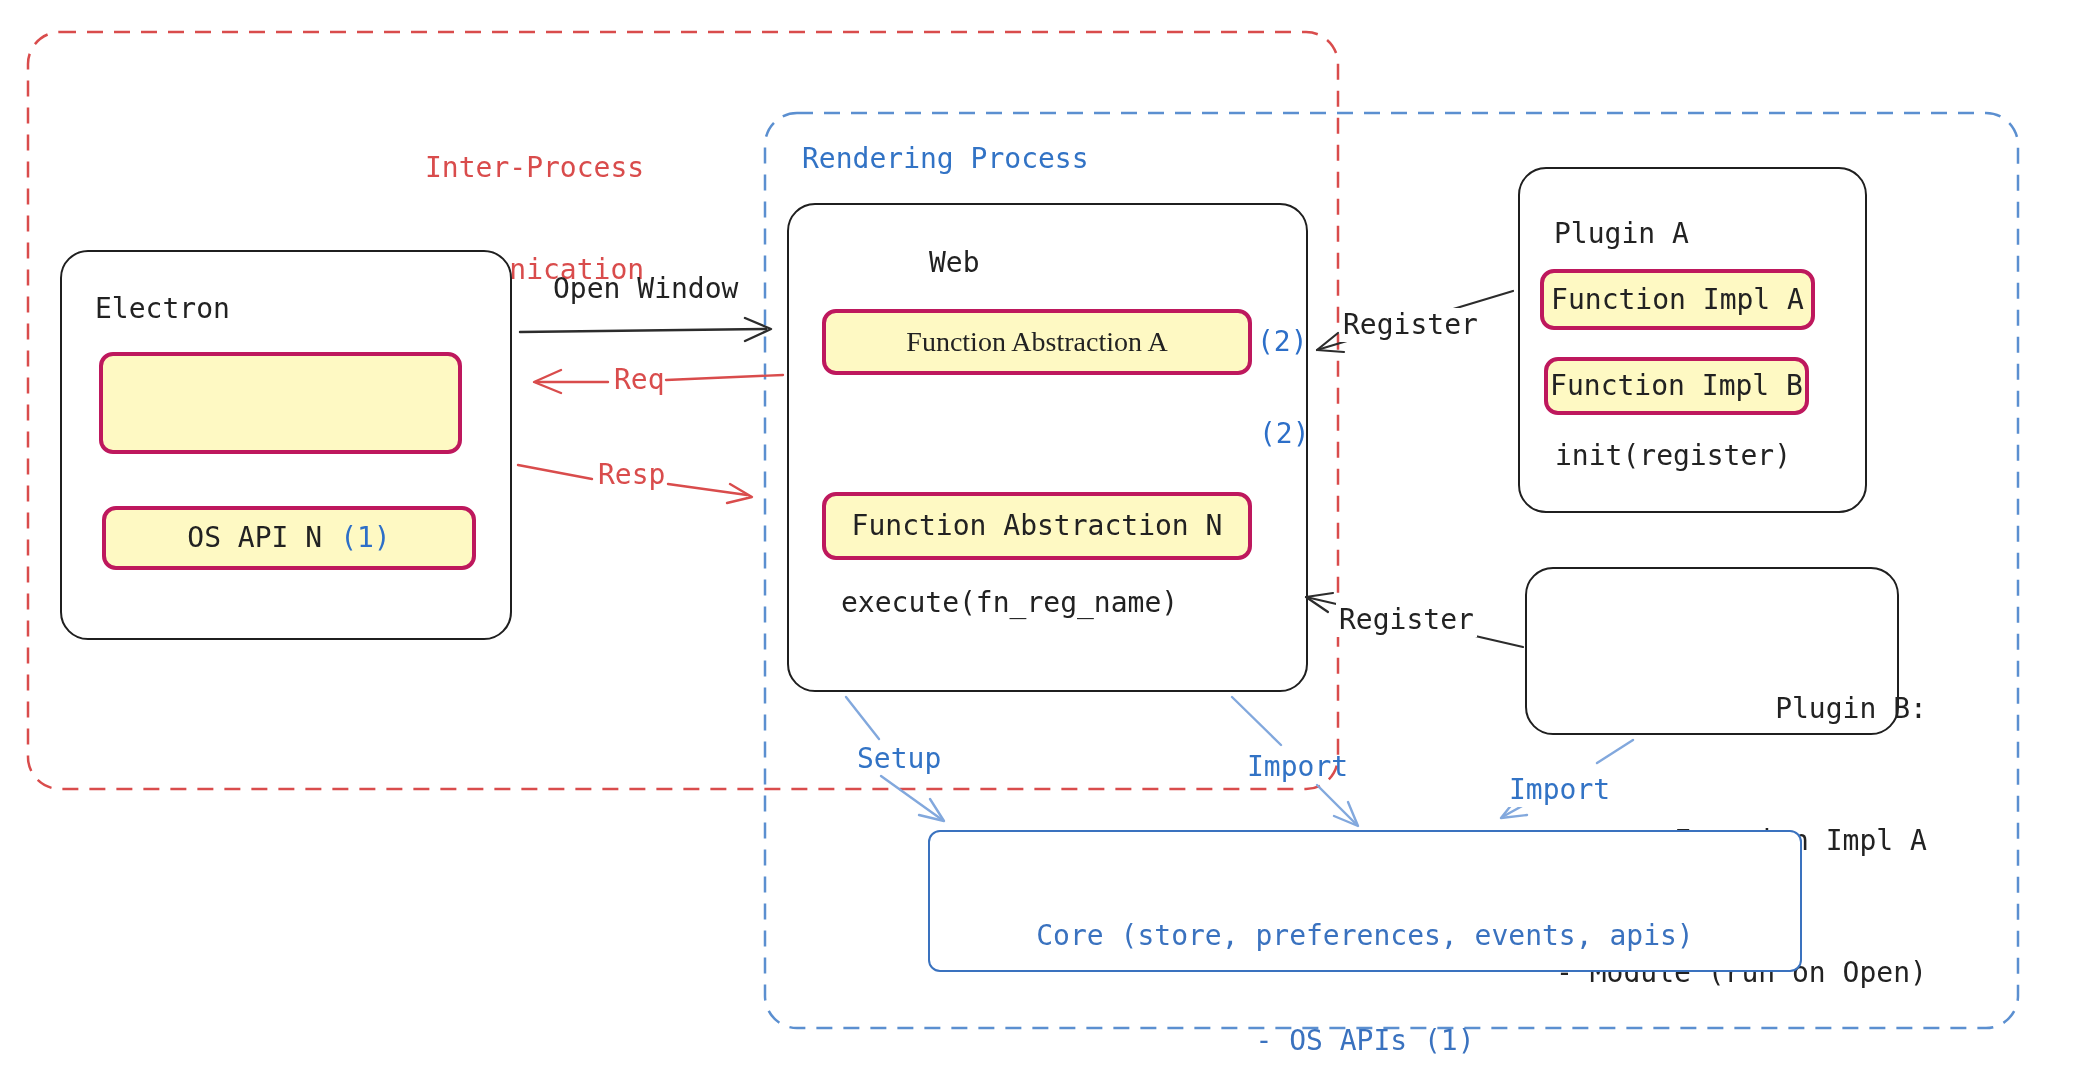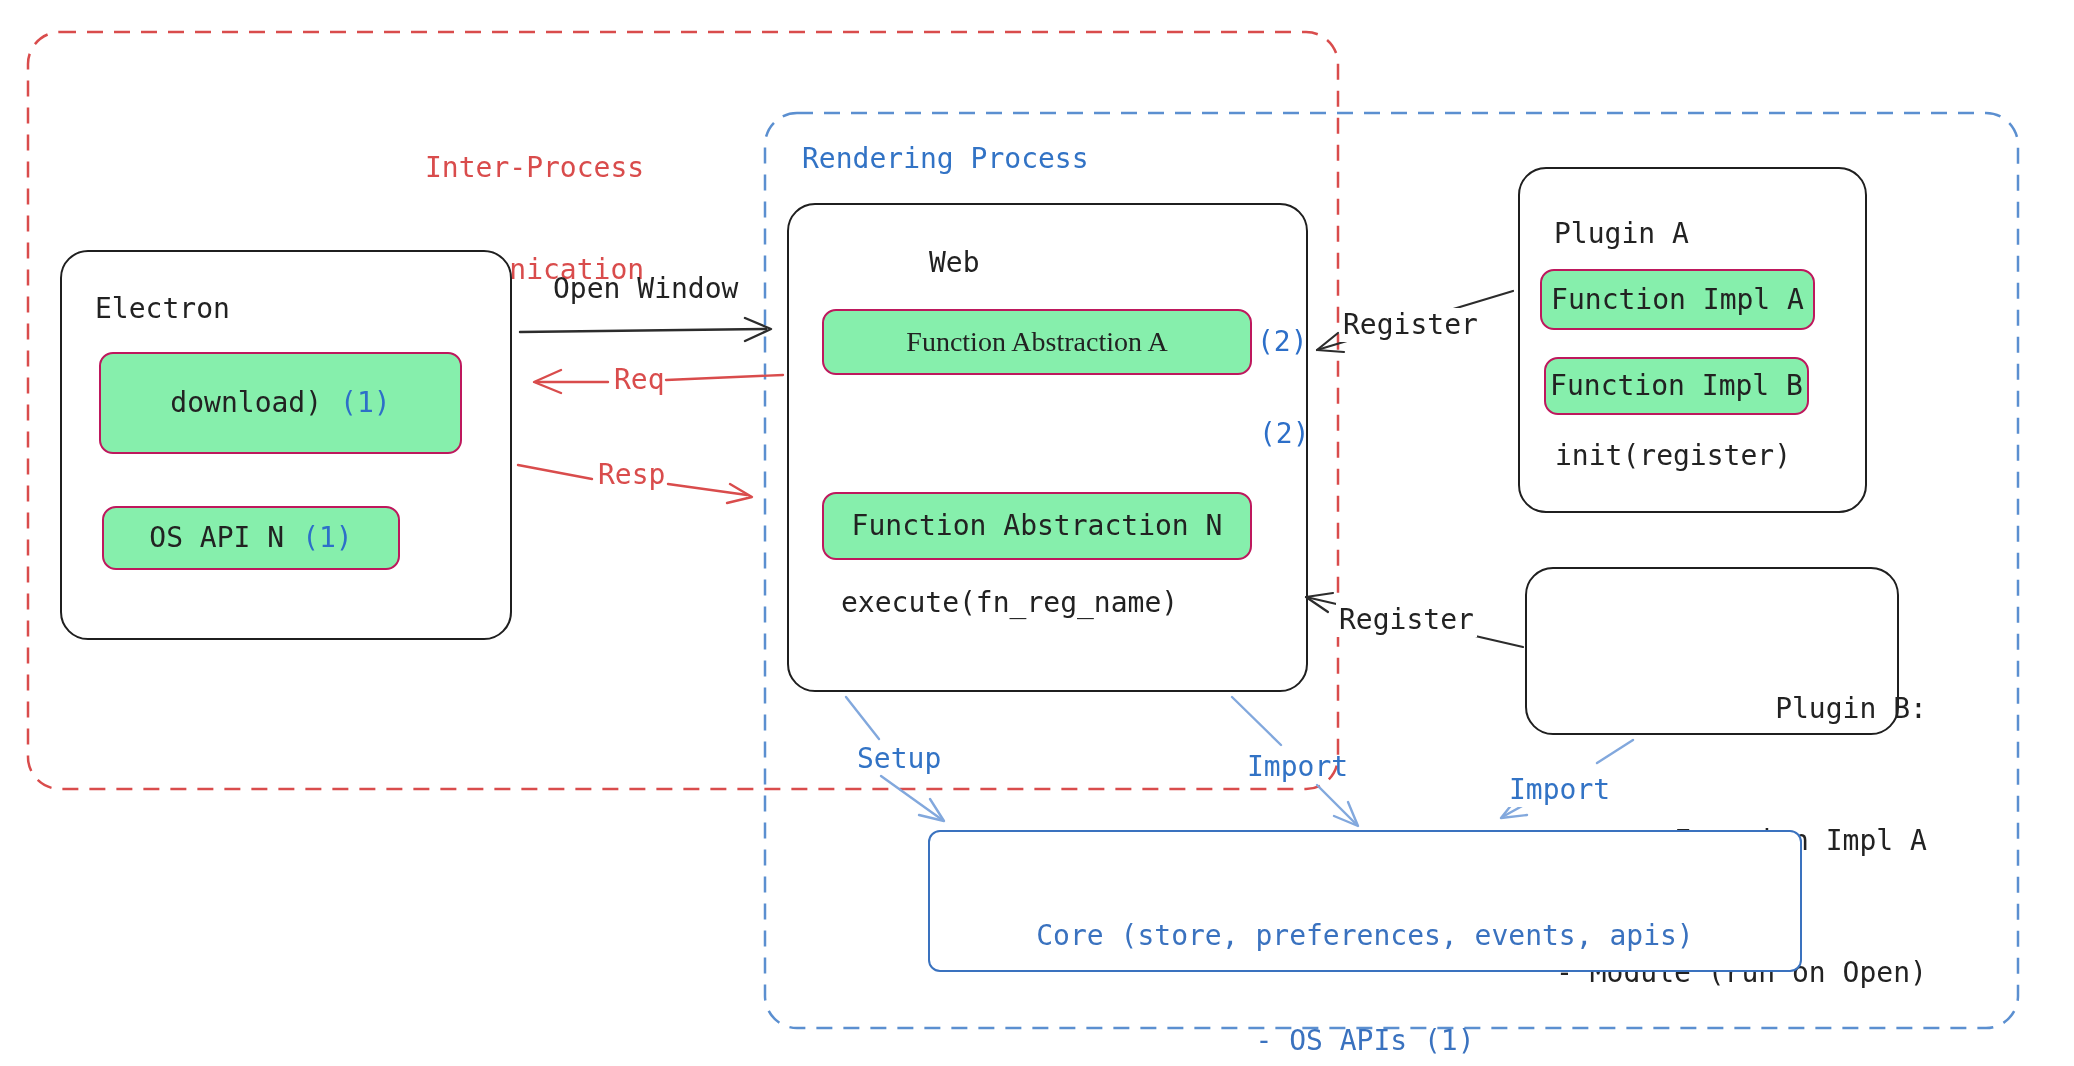--- a/index.html
+++ b/index.html
@@ -4,21 +4,21 @@
 <style>
   html,body{margin:0;padding:0;background:#ffffff;}
   .canvas{
     position:relative;width:2074px;height:1066px;background:#ffffff;overflow:hidden;
     font-family:"DejaVu Sans Mono","Liberation Mono",monospace;
     font-size:28px;color:#222;
   }
   svg.layer{position:absolute;left:0;top:0;width:2074px;height:1066px;}
   svg.overlay{pointer-events:none;}
   .box{position:absolute;border:2px solid #1f1f1f;border-radius:28px;background:#ffffff;box-sizing:border-box;}
-  .ibox{position:absolute;border:2px solid #be185d;border-radius:14px;background:#86efac;box-sizing:border-box;
+  .ibox{position:absolute;border:4px solid #be185d;border-radius:14px;background:#fef9c3;box-sizing:border-box;
         display:flex;flex-direction:column;align-items:center;justify-content:center;text-align:center;line-height:42px;white-space:pre;}
   .txt{position:absolute;white-space:pre;line-height:34px;}
   .blue{color:#3273c5;}
   .red{color:#d94c4c;}
   .ink{color:#222222;}
   .core-blue{color:#3a72bf;}
   .badge{color:#2d6fc8;}
   .wbadge{position:absolute;color:#2d6fc8;white-space:pre;line-height:34px;}
   .gap{display:inline-block;width:18px;}
   .arrow-label{position:absolute;white-space:pre;line-height:34px;}
@@ -38,23 +38,22 @@
 
   <div class="txt red" style="left:425px;top:83px;">
     <div>Inter-Process</div>
     <div>Communication</div>
   </div>
   <div class="txt blue" style="left:802px;top:142px;">Rendering Process</div>
 
   <div class="box" style="left:60px;top:250px;width:452px;height:390px;">
     <div class="txt ink" style="left:33px;top:40px;">Electron</div>
     <div class="ibox" style="left:37px;top:100px;width:363px;height:102px;">
-      <div><span>download)</span><span class="gap"></span><span class="badge">(1)</span></div>
     </div>
-    <div class="ibox" style="left:40px;top:254px;width:298px;height:64px;">
+    <div class="ibox" style="left:40px;top:254px;width:374px;height:64px;">
       <div><span>OS API N</span><span class="gap"></span><span class="badge">(1)</span></div>
     </div>
   </div>
 
   <div class="box" style="left:787px;top:203px;width:521px;height:489px;">
     <div class="txt ink" style="left:140px;top:41px;">Web</div>
     <div class="ibox" style="left:33px;top:104px;width:430px;height:66px;font-family:Liberation Serif, serif;">Function Abstraction A</div>
     <div class="wbadge" style="left:468px;top:120px;">(2)</div>
     <div class="wbadge" style="left:470px;top:212px;">(2)</div>
     <div class="ibox" style="left:33px;top:287px;width:430px;height:68px;">Function Abstraction N</div>

